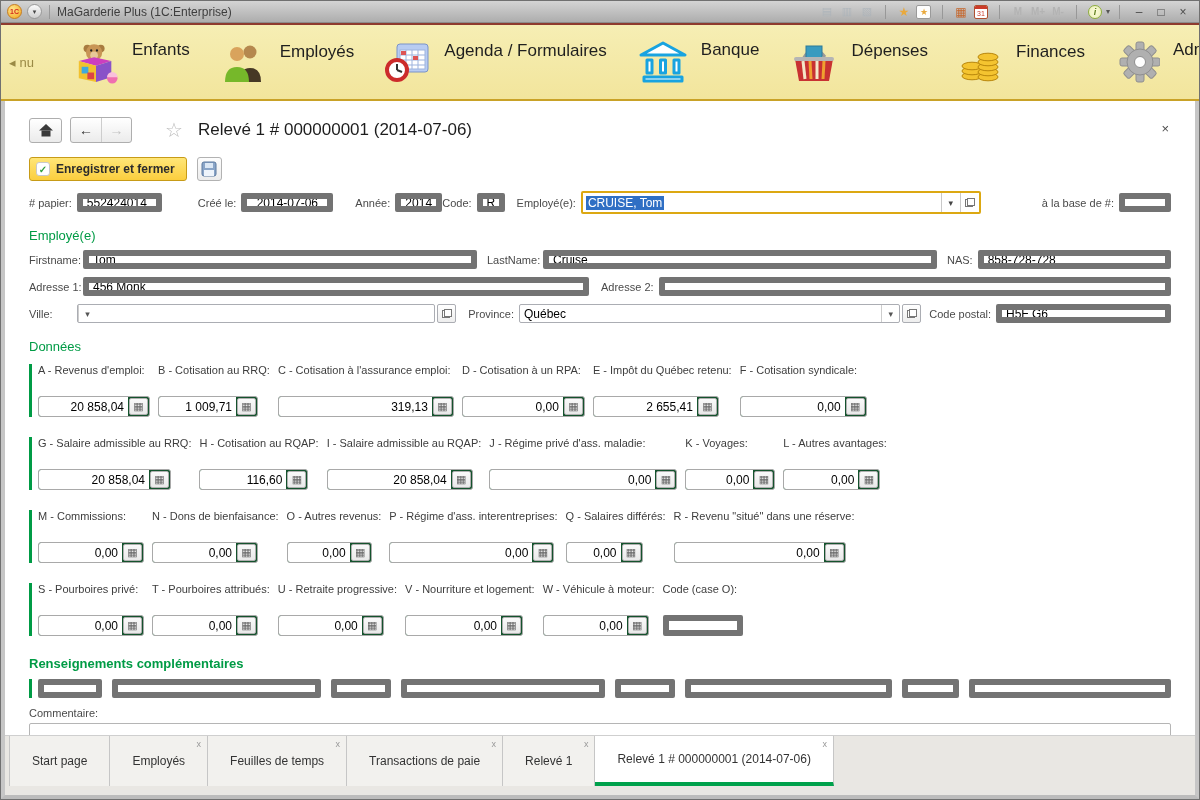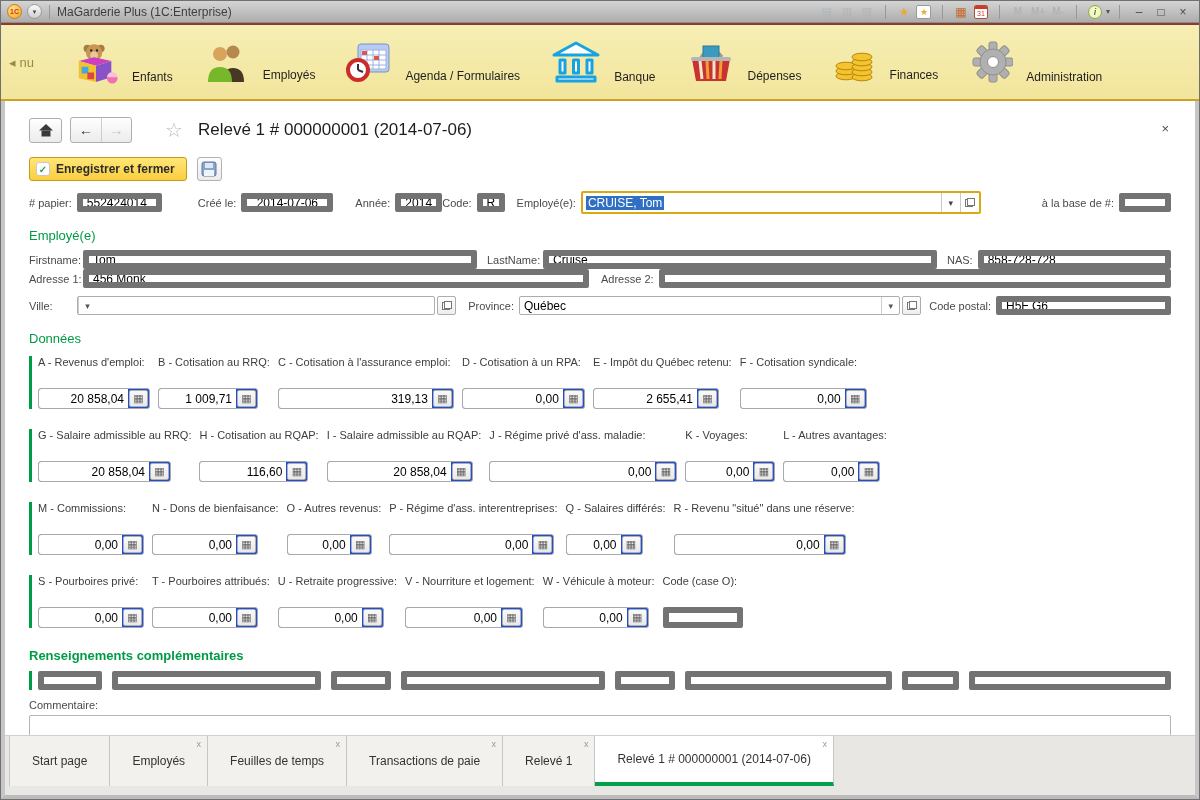--- a/index.html
+++ b/index.html
@@ -23,21 +23,21 @@
   .tb-cal .bar { width:100%; height:4px; background:#cc3b2a; }
   .tb-cal .d { font-size:7px; color:#cc3b2a; line-height:9px; }
   .tb-mem { font-size:10px; font-weight:bold; color:#b3b3b3; width:18px; text-align:center; }
   .tb-info { width:14px; height:14px; border-radius:50%; border:1px solid #8fae3d; background:radial-gradient(#fdfdd8,#e8edba); color:#5e7d1e; font-size:9px; font-weight:bold; font-style:italic; display:flex; align-items:center; justify-content:center; }
   .tb-chev { font-size:8px; color:#555; }
   .tb-win { font-size:12px; color:#4c4c4c; width:20px; }
 
   
   .navbar { height:78px; background:linear-gradient(#f6eeb4,#f2e59c); border-top:2px solid #8e3b2f; border-bottom:2px solid #c9a227; display:flex; align-items:center; padding:0 8px; }
   .nav-menu { display:flex; align-items:center; gap:4px; font-size:13px; color:#9a8a45; width:44px; flex:none; }
-  .nav-item { display:flex; align-items:flex-end; gap:13px; margin-left:31px; font-size:12px; color:#1f1f1f; cursor:pointer; white-space:nowrap; }
+  .nav-item { display:flex; align-items:flex-start; gap:13px; margin-left:31px; font-size:17px; color:#1f1f1f; cursor:pointer; white-space:nowrap; }
   .nav-item:first-of-type { margin-left:20px; }
   .nav-ic { flex:none; display:flex; }
 
   
   .main { position:absolute; top:100px; left:0; right:0; bottom:0; border-left:4px solid #c6c6c6; border-right:4px solid #c6c6c6; border-bottom:4px solid #bcbcbc; background:#fff; display:flex; flex-direction:column; }
   .content { flex:1; padding:0 24px; position:relative; overflow:hidden; }
 
   .page-head { margin-top:15px; height:28px; display:flex; align-items:center; position:relative; }
   .sq-btn { height:25px; min-width:33px; border:1px solid #aeaeae; border-radius:3px; background:linear-gradient(#ffffff,#ebebeb); display:flex; align-items:center; justify-content:center; }
   .nav-pair { display:flex; margin-left:8px; border:1px solid #aeaeae; border-radius:3px; background:linear-gradient(#ffffff,#ebebeb); overflow:hidden; }
@@ -70,21 +70,21 @@
   .open-ic { position:relative; width:10px; height:9px; }
   .open-ic::before { content:""; position:absolute; left:0; bottom:0; width:6px; height:6px; border:1px solid #777; background:#fff; }
   .open-ic::after { content:""; position:absolute; right:0; top:0; width:6px; height:6px; border:1px solid #777; background:#fff; }
 
   .sect { font-size:13px; color:#009b45; }
   .sect.bold { font-weight:bold; }
 
   .group { margin-top:20px; border-left:3px solid #009b45; padding-left:6px; display:flex; gap:8px; }
   .gfield { display:flex; flex-direction:column; gap:20px; }
   .gfield .lbl { font-size:11px; color:#3d3d3d; }
-  .ngroup { display:flex; height:21px; border:1px solid #a9a9a9; border-radius:3px; background:#1d4ed8; overflow:hidden; }
+  .ngroup { display:flex; height:21px; border:1px solid #a9a9a9; border-radius:3px; background:#14532d; overflow:hidden; }
   .ngroup input { flex:1; min-width:0; border:none; outline:none; text-align:right; font-size:12px; font-family:inherit; padding:0 4px; }
   .calc { width:19px; margin:1px; border:1px solid #b0b0b0; border-radius:2px; background:linear-gradient(#f9f9f9,#e9e9e9); display:flex; align-items:center; justify-content:center; font-size:11px; color:#666; cursor:pointer; }
 
   .rens-row { margin-top:8px; border-left:3px solid #009b45; padding-left:6px; display:flex; gap:10px; }
   .comment-lbl { margin-top:9px; font-size:11px; color:#4a4a4a; }
   .comment-ta { margin-top:4px; width:100%; height:68px; border:1px solid #b5b5b5; border-radius:2px; resize:none; font-family:inherit; font-size:12px; padding:3px; }
 
   
   .tabbar { height:60px; background:#e9e7e3; border-top:1px solid #cfcfcf; display:flex; align-items:flex-start; padding-left:4px; }
   .tab { position:relative; height:50px; display:flex; align-items:center; padding:0 22px; font-size:12px; color:#333; background:#f2f1ee; border-right:1px solid #c6c6c6; cursor:pointer; white-space:nowrap; }
@@ -327,21 +327,21 @@
 
       <div class="frow" style="margin-top:7px;">
         <span class="lbl" style="width:54px;">Firstname:</span>
         <input class="ti" style="width: 394px;" value="Tom">
         <span class="lbl" style="width:56px; margin-left:10px;">LastName:</span>
         <input class="ti" style="width: 394px;" value="Cruise">
         <span class="lbl" style="margin-left:10px;">NAS:</span>
         <input class="ti" style="flex: 1 1 0%; margin-left: 5px;" value="858-728-728">
       </div>
 
-      <div class="frow" style="">
+      <div class="frow" style="margin-top:8px;">
         <span class="lbl" style="width:54px;">Adresse 1:</span>
         <input class="ti" style="width: 506px;" value="456 Monk">
         <span class="lbl" style="margin-left:12px;">Adresse 2:</span>
         <input class="ti" style="flex: 1 1 0%; margin-left: 5px;" value="">
       </div>
 
       <div class="frow" style="margin-top:8px;">
         <span class="lbl" style="width:54px;">Ville:</span>
         <span class="combo" style="width:402px;">
           <span class="drop-cell">▾</span>

